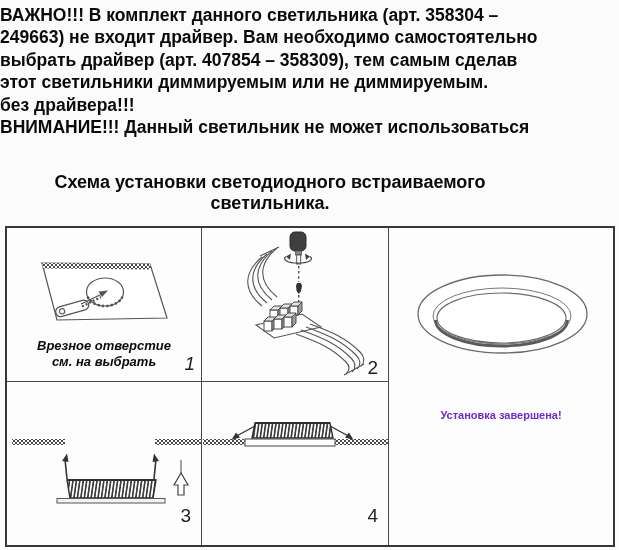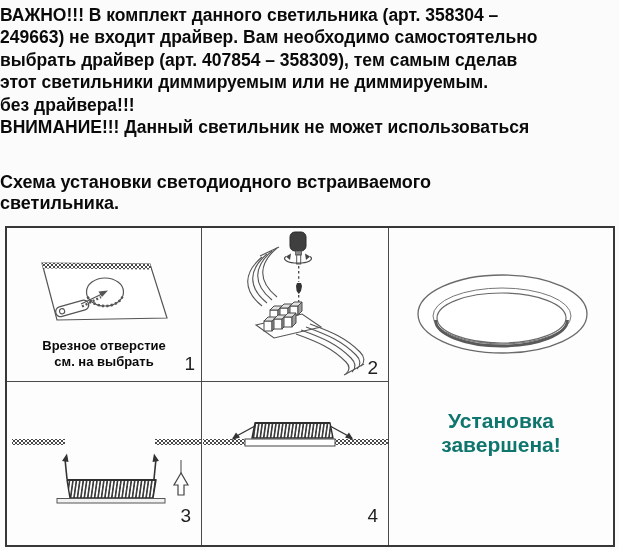--- a/index.html
+++ b/index.html
@@ -10,51 +10,51 @@
     font-family:"Liberation Sans", sans-serif;
     color:#0d0d0d;
   }
   .notice {
     position:absolute; top:4px; left:0; width:619px;
     text-align:left; font-weight:bold;
     font-size:17.5px; line-height:22.4px; color:#0a0a0a;
   }
   .scheme-title {
     position:absolute; top:172px; left:0; width:540px;
-    text-align:left; font-weight:bold; font-size:18px; color:#0a0a0a;
+    text-align:center; font-weight:bold; font-size:18px; color:#0a0a0a;
   }
   .grid {
     position:absolute; left:5px; top:226px; width:610px; height:321px;
     border:2px solid #373737; background:#fdfdfd;
   }
   .vdiv { position:absolute; top:0; width:1px; height:317px; background:#4a4a4a; }
   .vdiv1 { left:194px; }
   .vdiv2 { left:381px; }
   .hdiv { position:absolute; left:0; top:153px; width:381px; height:1px; background:#4a4a4a; }
   .panel { position:absolute; overflow:hidden; }
-  .p1 { left:0;   top:0;     width:194px; height:153px; }
+  .p1 { left:0;   top:0;     width:194px; height:153px;font-style:italic; }
   .p2 { left:195px; top:0;   width:186px; height:153px; }
   .p3 { left:0;   top:154px; width:194px; height:163px; }
   .p4 { left:195px; top:154px; width:186px; height:163px; }
   .pr { left:382px; top:0;   width:224px; height:317px; }
   .panel svg { position:absolute; left:0; top:0; }
   .num {
     position:absolute; font-size:19px; font-weight:400; color:#1f1f1f; line-height:1;
   }
   .n1 { right:6px;  bottom:8px; }
   .n2 { right:10px; bottom:4px; }
   .n3 { right:10px; bottom:20px; }
   .n4 { right:10px; bottom:20px; }
   .caption1 {
     position:absolute; top:110px; left:0; width:194px; text-align:center;
     font-weight:bold; font-size:13px; line-height:15.5px; color:#0a0a0a;
   }
   .caption-result {
     position:absolute; top:181px; left:0; width:224px; text-align:center;
-    font-weight:bold; font-size:21px; color:#0f766e;
+    font-weight:bold; font-size:11px; color:#6d28d9;
   }
 </style>
 </head>
 <body>
 
 <div class="sheet">
 
   <div class="notice">
     <div>ВАЖНО!!! В комплект данного светильника (арт. 358304 –</div>
     <div>249663) не входит драйвер. Вам необходимо самостоятельно</div>

